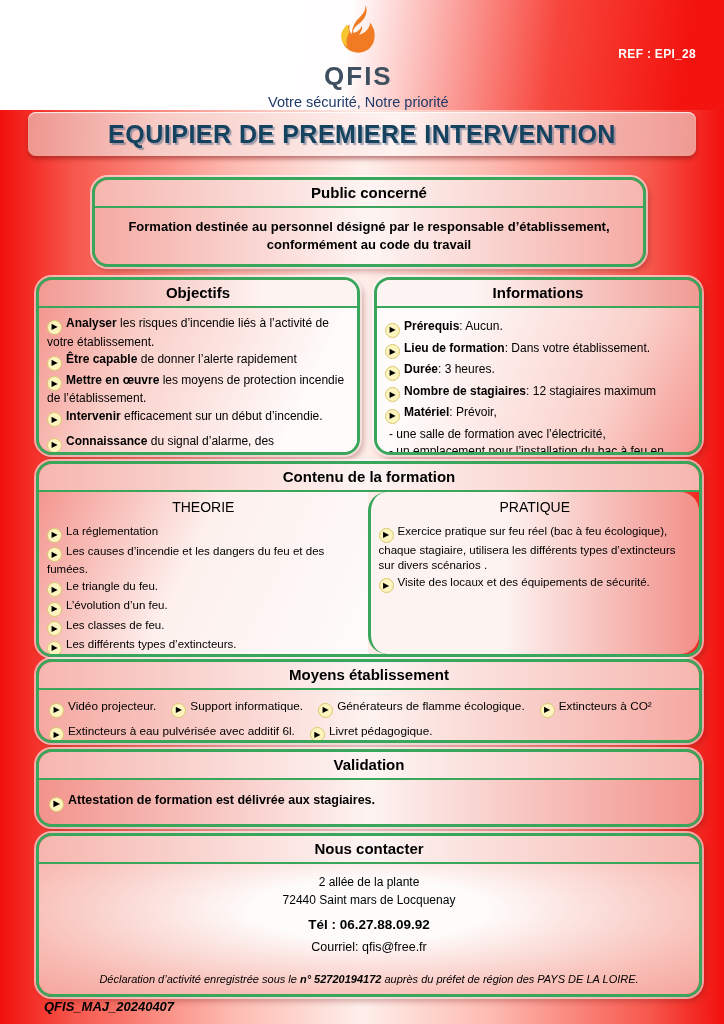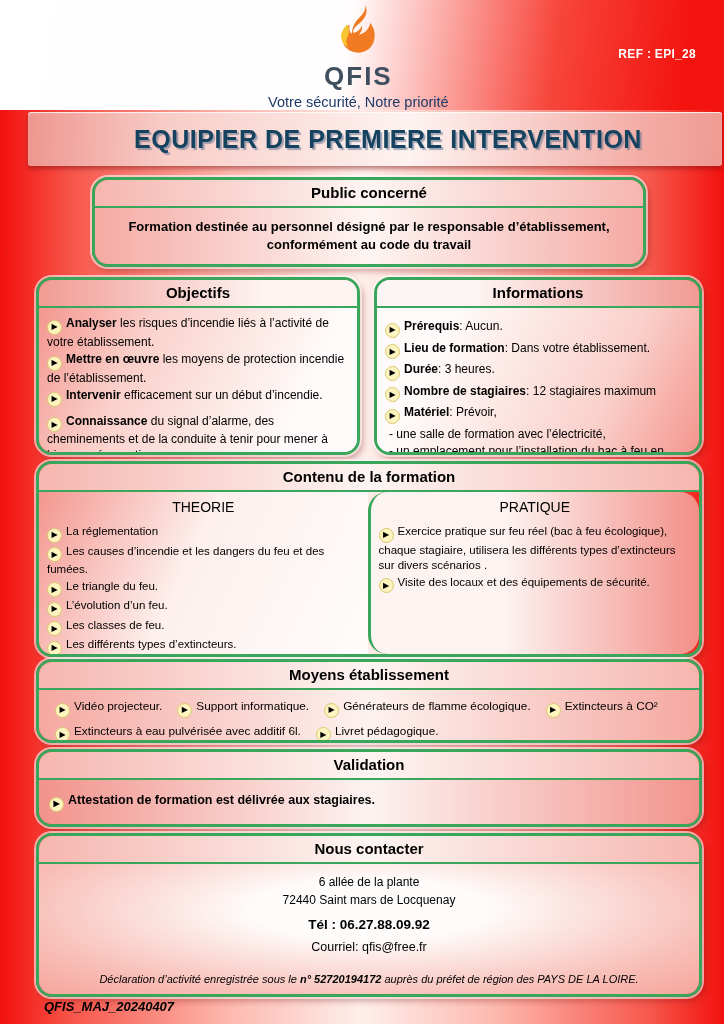--- a/index.html
+++ b/index.html
@@ -5,23 +5,23 @@
   html,body{margin:0;padding:0;}
   body{width:724px;height:1024px;font-family:"Liberation Sans",sans-serif;}
   .page{position:relative;width:724px;height:1024px;overflow:hidden;
     background:linear-gradient(90deg,#f2100d 0%,#f7564b 10%,#fdbab0 32%,#feefeb 50%,#fdbab0 68%,#f7564b 90%,#f2100d 100%);}
   .header-band{position:absolute;left:0;top:0;width:724px;height:110px;
     background:linear-gradient(97deg,#ffffff 0%,#fffdfd 48%,#f7463c 76%,#f3140f 94%);}
   .ref{position:absolute;top:47px;right:28px;color:#fff;font-weight:bold;font-size:12px;letter-spacing:.3px;}
   .brand-block{position:absolute;left:50%;top:4px;transform:translateX(-52%);text-align:center;}
   .brand{font-size:26px;font-weight:bold;color:#3e4f60;letter-spacing:2px;line-height:1;margin-top:-3px;}
   .tagline{font-size:14.5px;color:#1d3a68;margin-top:5px;}
-  .title-bar{position:absolute;left:28px;top:112px;width:668px;height:54px;display:flex;align-items:center;justify-content:center;
+  .title-bar{position:absolute;left:28px;top:112px;width:668px;height:44px;display:flex;align-items:center;justify-content:center;
     background:linear-gradient(92deg,#ee968f 0%,#f8cdc7 20%,#fdf3f1 55%,#f3ada6 88%,#ef9a93 100%);
-    border-radius:3px;box-shadow:0 3px 4px rgba(130,20,20,.5),inset 0 1px 1px rgba(255,255,255,.8);padding-left:26px;}
+    border-radius:8px;box-shadow:0 3px 4px rgba(130,20,20,.5),inset 0 1px 1px rgba(255,255,255,.8);}
   .title-bar span{font-size:25px;font-weight:bold;color:#14425f;text-shadow:2px 2px 1px rgba(90,110,140,.55);letter-spacing:.5px;}
   .panel{position:absolute;border:3px solid #3aa65c;border-radius:16px;overflow:hidden;
     box-shadow:0 0 0 2px rgba(255,255,255,.6),3px 4px 6px rgba(120,15,15,.35);}
   .panel-hdr{height:26px;line-height:26px;text-align:center;font-weight:bold;font-size:15px;color:#000;border-bottom:2px solid #3aa65c;}
   .hdr-sym{background:linear-gradient(90deg,#f6b6af,#fdf5f3 50%,#f6b6af);}
   .hdr-l{background:linear-gradient(90deg,#f19b94,#fdf3f1 70%);}
   .hdr-r{background:linear-gradient(90deg,#fdf5f3 30%,#f19b94);}
   .panel-body{height:calc(100% - 28px);box-sizing:border-box;}
   .public{left:92px;top:177px;width:548px;height:84px;}
   .pub-body{background:linear-gradient(90deg,#f5aaa3,#fdf5f3 50%,#f5aaa3);display:flex;align-items:center;justify-content:center;
@@ -36,21 +36,21 @@
     background:#fdf4c0;border:1px solid #d8c96d;font-size:8px;line-height:1;color:#000;vertical-align:-2px;margin-right:4px;flex:none;}
   .subline{margin:0 0 0 4px;}
   .contenu{left:36px;top:461px;width:660px;height:190px;}
   .cols{display:flex;height:calc(100% - 28px);}
   .col{flex:1;box-sizing:border-box;padding:4px 8px 6px;}
   .col-t{background:linear-gradient(115deg,#f4968f,#fdf0ed 45%,#fefcfb);}
   .col-r{border-left:3px solid #3aa65c;background:linear-gradient(90deg,#fdf4f2 40%,#f29089);border-radius:19px;}
   .col-hdr{text-align:center;font-weight:normal;font-size:14px;margin:3px 0 9px;}
   .col .li{font-size:11.5px;line-height:1.36;margin-bottom:1px;}
   .moyens{left:36px;top:659px;width:660px;height:78px;}
-  .moy-body{background:linear-gradient(90deg,#f5a8a1,#fdf2ef 50%,#f5a8a1);padding:9px 16px 4px;}
+  .moy-body{background:linear-gradient(90deg,#f5a8a1,#fdf2ef 50%,#f5a8a1);padding:9px 10px 4px;}
   .mrow{display:flex;gap:15px;font-size:11.8px;margin-bottom:6px;align-items:center;flex-wrap:nowrap;}
   .mitem{white-space:nowrap;}
   .validation{left:36px;top:749px;width:660px;height:72px;}
   .val-body{background:linear-gradient(90deg,#f2938c,#fdf4f2 50%,#f2938c);padding:13px 10px;font-size:12.5px;font-weight:bold;}
   .contact{left:36px;top:833px;width:660px;height:158px;}
   .con-body{background:radial-gradient(ellipse at 50% 35%,#fefcfb 25%,#f8beb6 75%,#f5a59d 100%);text-align:center;padding-top:9px;font-size:12px;line-height:1.4;}
   .addr{margin:1px 0;}
   .phone{font-weight:bold;font-size:13.5px;margin:7px 0 5px;}
   .email{font-size:12.5px;margin-bottom:7px;}
   .fine{font-style:italic;font-size:11px;line-height:1.3;margin:15px;}
@@ -81,20 +81,21 @@
     <div class="panel-hdr hdr-sym">Public concerné</div>
     <div class="panel-body pub-body">
       <p style="margin:0;">Formation destinée au personnel désigné par le responsable d’établissement, conformément au code du travail</p>
     </div>
   </section>
 
   <section class="panel objectifs">
     <div class="panel-hdr hdr-l">Objectifs</div>
     <div class="panel-body obj-body">
       <p class="li"><span class="blt">▶</span><b>Analyser</b><span> les risques d’incendie liés à l’activité de votre établissement.</span></p>
+      <p class="li"><span class="blt">▶</span><b>Être capable</b><span> de donner l’alerte rapidement</span></p>
       <p class="li"><span class="blt">▶</span><b>Mettre en œuvre</b><span> les moyens de protection incendie de l’établissement.</span></p>
       <p class="li"><span class="blt">▶</span><b>Intervenir</b><span> efficacement sur un début d’incendie.</span></p>
       <p class="li gap"><span class="blt">▶</span><b>Connaissance</b><span> du signal d’alarme, des cheminements et de la conduite à tenir pour mener à bien une évacuation.</span></p>
     </div>
   </section>
 
   <section class="panel informations">
     <div class="panel-hdr hdr-r">Informations</div>
     <div class="panel-body inf-body">
       <p class="li"><span class="blt">▶</span><b>Prérequis</b><span>: Aucun.</span></p>
@@ -148,21 +149,21 @@
   <section class="panel validation">
     <div class="panel-hdr hdr-sym">Validation</div>
     <div class="panel-body val-body">
       <span><span class="blt">▶</span><span>Attestation de formation est délivrée aux stagiaires.</span></span>
     </div>
   </section>
 
   <section class="panel contact">
     <div class="panel-hdr hdr-sym">Nous contacter</div>
     <div class="panel-body con-body">
-      <div class="addr">6 allée de la plante</div>
+      <div class="addr">2 allée de la plante</div>
       <div class="addr">72440 Saint mars de Locquenay</div>
       <div class="phone">Tél : 06.27.88.09.92</div>
       <div class="email">Courriel: qfis@free.fr</div>
       <p class="fine"><span>Déclaration d’activité enregistrée sous le </span><b>n° 52720194172</b><span> auprès du préfet de région des PAYS DE LA LOIRE.</span></p>
       <p class="fine">Cet enregistrement ne vaut pas agrément de l’état</p>
 
     </div>
   </section>
 
   <div class="footer-note">QFIS_MAJ_20240407</div>

